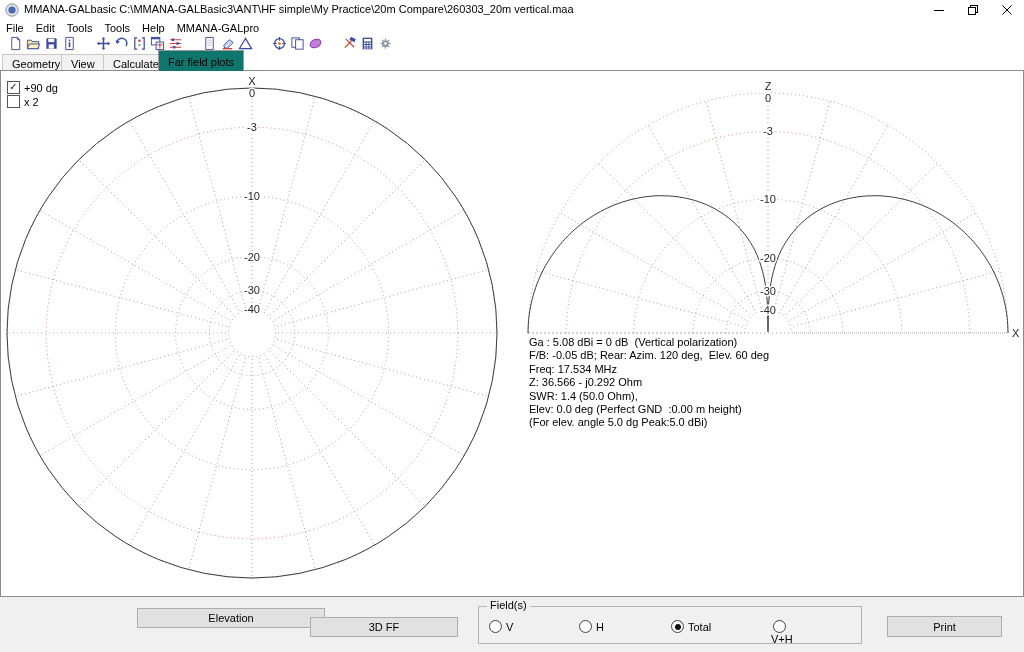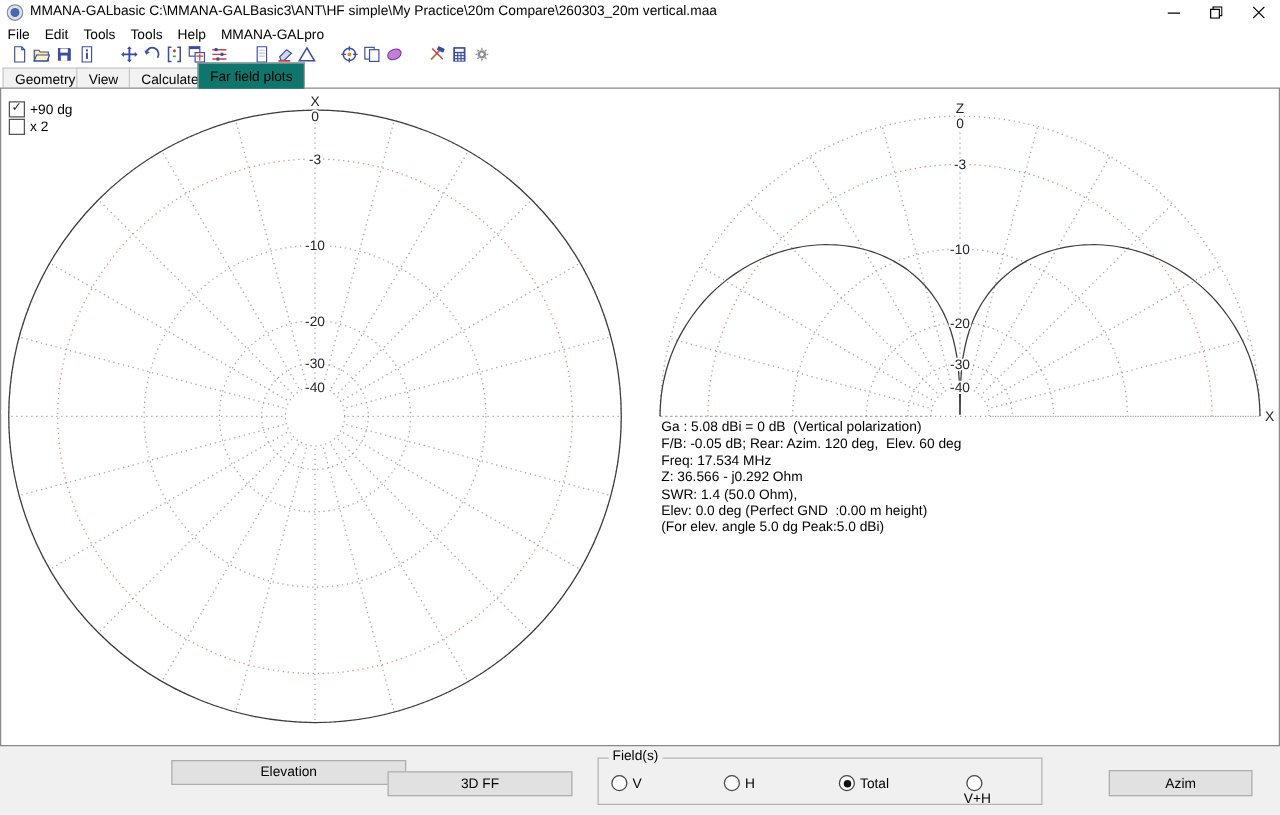--- a/index.html
+++ b/index.html
@@ -325,35 +325,35 @@
       <div class="stats-line">Z: 36.566 - j0.292 Ohm</div>
       <div class="stats-line">SWR: 1.4 (50.0 Ohm),</div>
       <div class="stats-line">Elev: 0.0 deg (Perfect GND  :0.00 m height)</div>
       <div class="stats-line">(For elev. angle 5.0 dg Peak:5.0 dBi)</div>
     </div>
 </div>
 
 <div class="footer">
   <div class="push-btn" style="left:137px;top:11px;width:188px;height:20px;">Elevation</div>
   <div class="push-btn" style="left:310px;top:20px;width:148px;height:20px;">3D FF</div>
-  <div class="groupbox" style="left:478px;top:9px;width:356px;height:38px;">
+  <div class="groupbox" style="left:478px;top:9px;width:384px;height:38px;">
     <span class="legend">Field(s)</span>
     <div id="radio-container">
         <div class="radio-item" style="left: 10px;">
           <span class="radio-circle"></span>
           <span>V</span>
         </div>
         <div class="radio-item" style="left: 100px;">
           <span class="radio-circle"></span>
           <span>H</span>
         </div>
         <div class="radio-item" style="left: 192px;">
           <span class="radio-circle selected"></span>
           <span>Total</span>
         </div>
         <div class="radio-item" style="left: 292px; flex-direction: column;">
           <span class="radio-circle"></span>
           <span>V+H</span>
         </div>
       </div>
   </div>
-  <div class="push-btn" style="left:887px;top:19px;width:115px;height:21px;">Azim</div>
+  <div class="push-btn" style="left:887px;top:19px;width:115px;height:21px;">Print</div>
 </div>
 
 </body></html>

